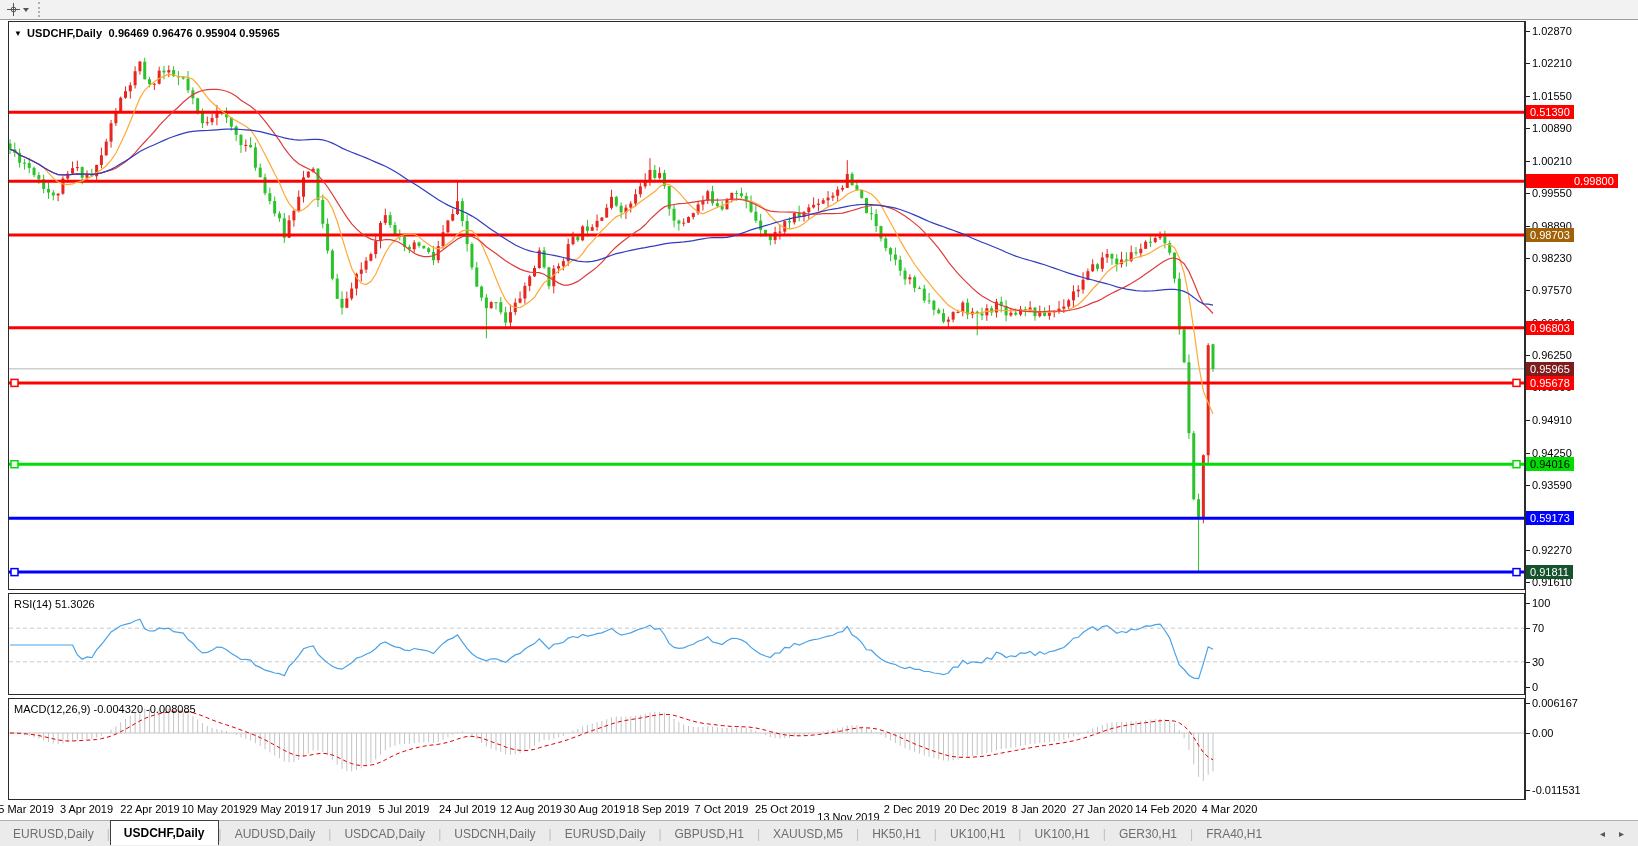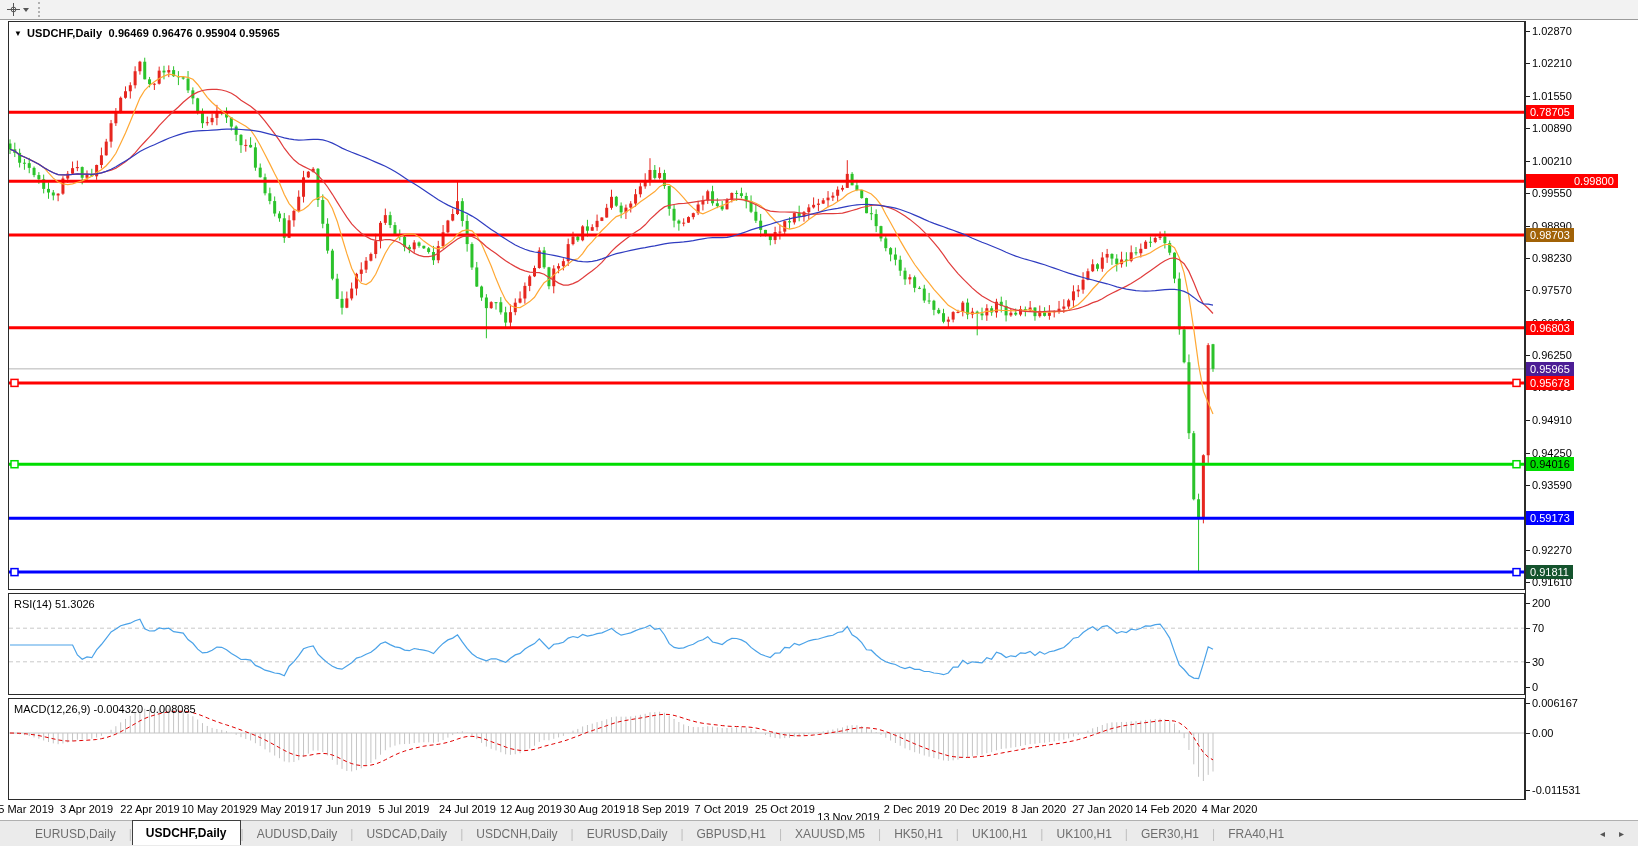--- a/index.html
+++ b/index.html
@@ -22,21 +22,21 @@
   .pane-label.main{font-weight:bold;letter-spacing:0.1px;}
   .menu-arrow{font-size:8px;margin-right:5px;position:relative;top:-1px;}
   .axisline{position:absolute;left:1525px;top:1px;width:1px;height:779px;background:#2b2b2b;z-index:2;}
   .sctick{position:absolute;left:1532px;font-size:11px;color:#000;height:14px;line-height:14px;z-index:1;white-space:nowrap;}
   .tickdash{position:absolute;left:1525px;width:5px;height:1px;background:#1a1a1a;z-index:1;}
   .pmark{position:absolute;left:1526px;height:14px;line-height:14px;padding:0 4px;font-size:11px;z-index:4;white-space:nowrap;}
   .date-axis{position:absolute;left:0;top:780px;width:1525px;height:18px;}
   .datelbl{position:absolute;top:3px;transform:translateX(-50%);font-size:11px;color:#000;white-space:nowrap;}
   
   .tabbar{position:absolute;left:0;top:820px;width:100%;height:26px;background:#ebebeb;
-          border-top:1px solid #b0b0b0;display:flex;align-items:stretch;font-size:12px;color:#6e6e6e;padding-left:22px;}
+          border-top:1px solid #b0b0b0;display:flex;align-items:stretch;font-size:12px;color:#6e6e6e;padding-left:0;}
   .tab{display:flex;align-items:center;padding:0 13px;cursor:default;white-space:nowrap;}
   .tab.active{background:#ffffff;color:#000;font-weight:bold;border:1px solid #3f3f3f;border-bottom:none;
               position:relative;top:-1px;z-index:2;}
   .tabsep{align-self:center;color:#bdbdbd;font-size:12px;}
   .tabnav{margin-left:auto;display:flex;align-items:center;gap:14px;padding:0 14px;color:#555;font-size:10px;}
 </style>
 </head>
 <body>
 
 <div class="app">
@@ -902,38 +902,38 @@
         <div class="sctick" style="top: 425.777px;">0.94250</div>
         <div class="tickdash" style="top: 465.07px;"></div>
         <div class="sctick" style="top: 458.07px;">0.93590</div>
         <div class="tickdash" style="top: 497.364px;"></div>
         <div class="sctick" style="top: 490.364px;">0.92930</div>
         <div class="tickdash" style="top: 529.658px;"></div>
         <div class="sctick" style="top: 522.658px;">0.92270</div>
         <div class="tickdash" style="top: 561.952px;"></div>
         <div class="sctick" style="top: 554.952px;">0.91610</div>
         <div class="tickdash" style="top: 583px;"></div>
-        <div class="sctick" style="top: 576px;">200</div>
+        <div class="sctick" style="top: 576px;">100</div>
         <div class="tickdash" style="top: 608.2px;"></div>
         <div class="sctick" style="top: 601.2px;">70</div>
         <div class="tickdash" style="top: 641.8px;"></div>
         <div class="sctick" style="top: 634.8px;">30</div>
         <div class="tickdash" style="top: 667px;"></div>
         <div class="sctick" style="top: 660px;">0</div>
         <div class="tickdash" style="top: 682.683px;"></div>
         <div class="sctick" style="top: 675.683px;">0.006167</div>
         <div class="tickdash" style="top: 713px;"></div>
         <div class="sctick" style="top: 706px;">0.00</div>
         <div class="tickdash" style="top: 769.686px;"></div>
         <div class="sctick" style="top: 762.686px;">-0.011531</div>
-        <div class="pmark" style="top: 85.3706px; background: rgb(255, 0, 0); color: rgb(255, 255, 255);">0.78705</div>
+        <div class="pmark" style="top: 85.3706px; background: rgb(255, 0, 0); color: rgb(255, 255, 255);">0.51390</div>
         <div class="pmark" style="top: 154.215px; background: rgb(255, 0, 0); color: rgb(255, 255, 255); padding-left: 48px;">0.99800</div>
         <div class="pmark" style="top: 207.891px; background: #a16207; color: rgb(255, 255, 255);">0.98703</div>
         <div class="pmark" style="top: 300.858px; background: rgb(255, 0, 0); color: rgb(255, 255, 255);">0.96803</div>
-        <div class="pmark" style="top: 342px; background: #4c1d95; color: rgb(255, 255, 255);">0.95965</div>
+        <div class="pmark" style="top: 342px; background: #7f1d1d; color: rgb(255, 255, 255);">0.95965</div>
         <div class="pmark" style="top: 355.905px; background: rgb(255, 0, 0); color: rgb(255, 255, 255);">0.95678</div>
         <div class="pmark" style="top: 437.226px; background: rgb(0, 221, 0); color: rgb(0, 0, 0);">0.94016</div>
         <div class="pmark" style="top: 491.147px; background: rgb(0, 0, 255); color: rgb(255, 255, 255);">0.59173</div>
         <div class="pmark" style="top: 545.117px; background: #14532d; color: rgb(255, 255, 255);">0.91811</div>
       </div>
     <div class="date-axis" id="date-axis">
         <div class="datelbl" style="left: 23px;">15 Mar 2019</div>
         <div class="datelbl" style="left: 86.5px;">3 Apr 2019</div>
         <div class="datelbl" style="left: 150px;">22 Apr 2019</div>
         <div class="datelbl" style="left: 213.5px;">10 May 2019</div>

